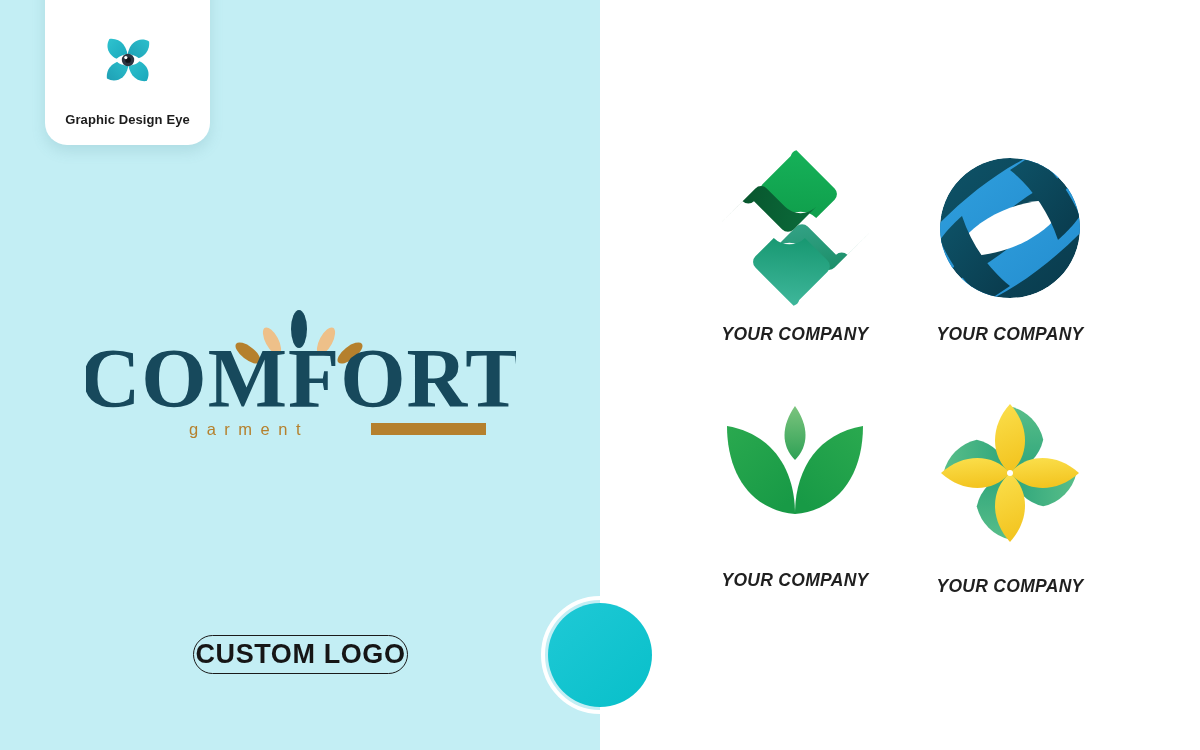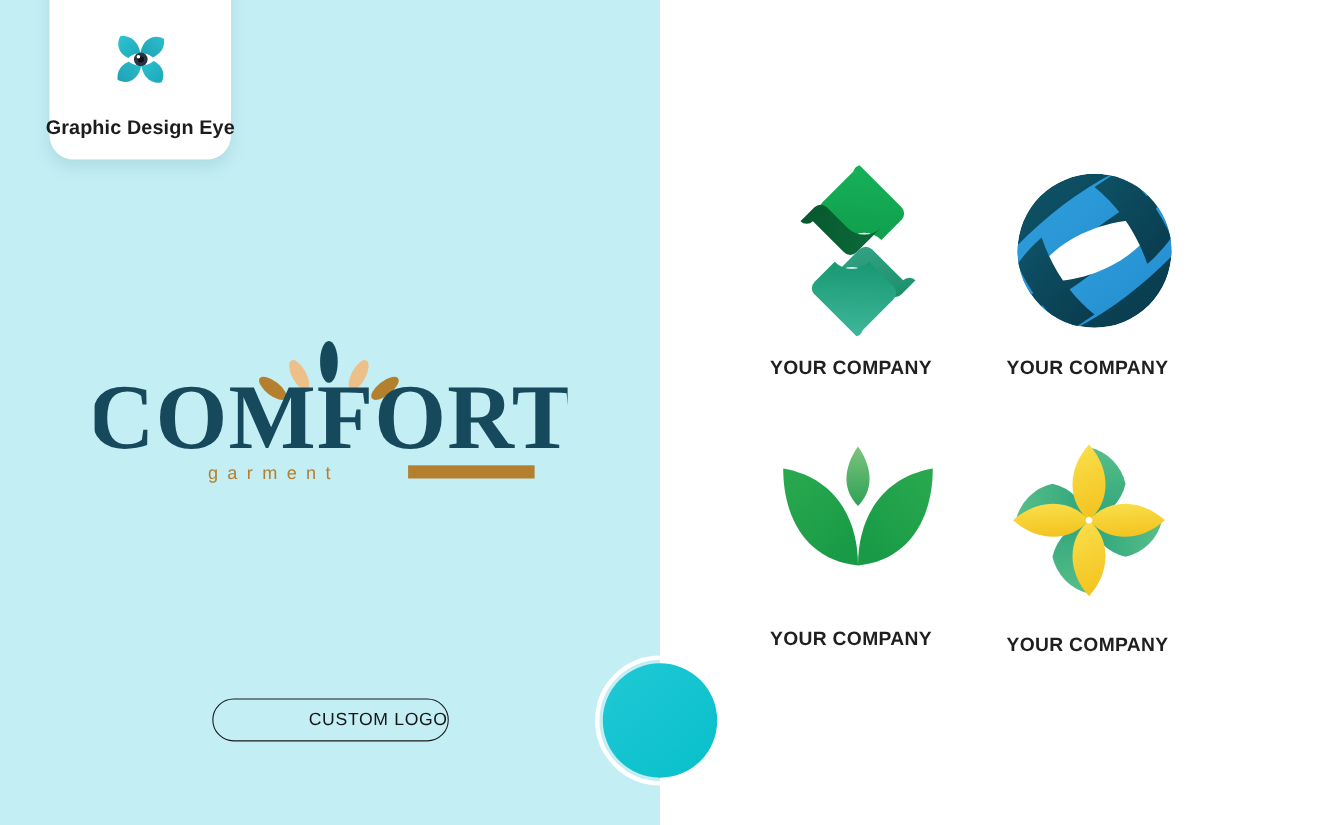--- a/index.html
+++ b/index.html
@@ -42,46 +42,46 @@
     box-shadow: 0 6px 14px rgba(80,140,150,0.18);
     display: flex;
     flex-direction: column;
     align-items: center;
     justify-content: flex-end;
     padding-bottom: 18px;
   }
   #brand-mark { width: 64px; height: 62px; display:block; }
   #brand-name {
     margin-top: 21px;
-    font-size: 18px;
+    font-size: 13px;
     font-weight: 600;
     color: #1c1c1c;
     letter-spacing: 0.1px;
     white-space: nowrap;
   }
 
   
   #comfort-logo {
     position: absolute;
     left: 86px; top: 305px;
     width: 430px; height: 150px;
   }
 
   
   .pill {
     position: absolute;
     display: flex;
     align-items: center;
-    justify-content: flex-end;
+    justify-content: center;
     border: 1.6px solid #1a1a1a;
     border-radius: 40px;
-    font-size: 16px;
+    font-size: 27px;
     letter-spacing: 0.6px;
     color: #161616;
-    font-weight: 400;
+    font-weight: 700;
     background: transparent;
     white-space: nowrap;
   }
   #custom-pill {
     left: 193px; top: 635px;
     width: 215px; height: 39px;
   }
   #template-pill {
     left: 783px; top: 635px;
     width: 233px; height: 39px;
@@ -106,21 +106,22 @@
     letter-spacing: -0.5px;
     font-family: "Liberation Sans", sans-serif;
     pointer-events: none;
   }
 
   
   .tmpl-cell {
     position: absolute;
     display: flex;
     flex-direction: column;
-    align-items: flex-start;
+    align-items: center;
+    font-style: italic;
   }
   .tmpl-art { display: block; }
   .tmpl-label {
     font-size: 17.5px;
     font-weight: 700;
     color: #1f1f1f;
     letter-spacing: 0.3px;
     white-space: nowrap;
   }
   #cell-0 { left: 700px; top: 148px; width: 190px; }

